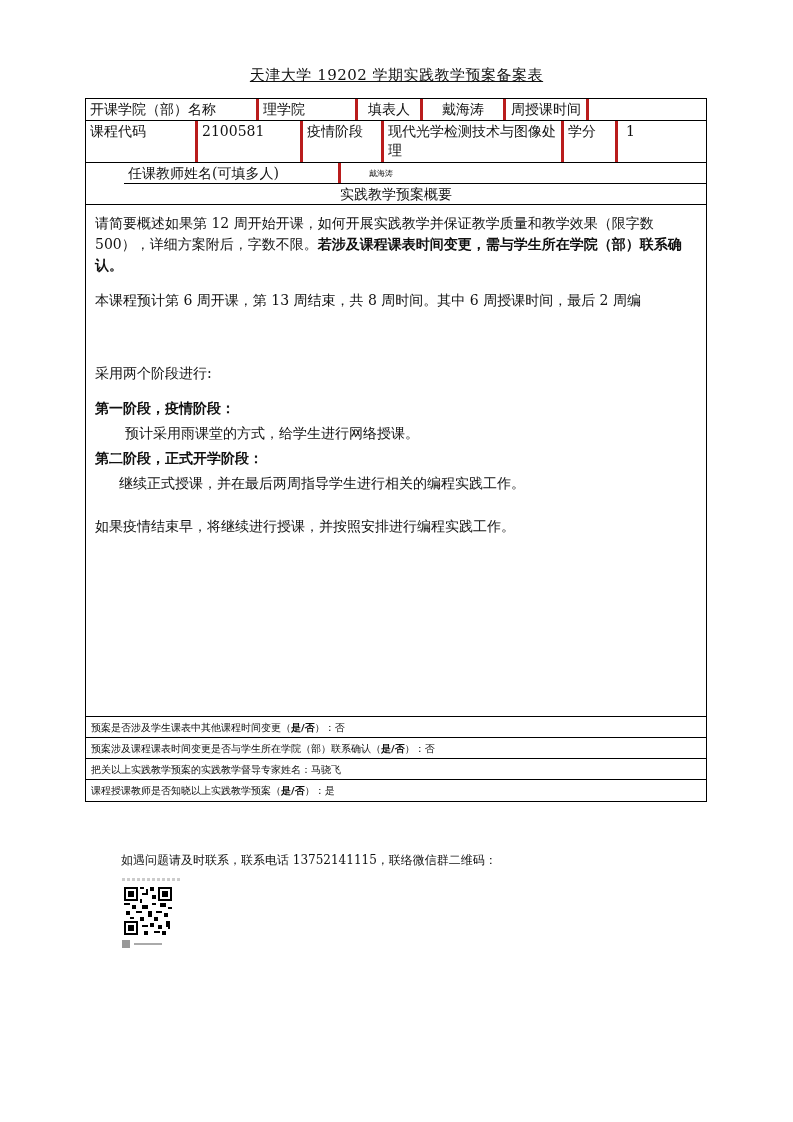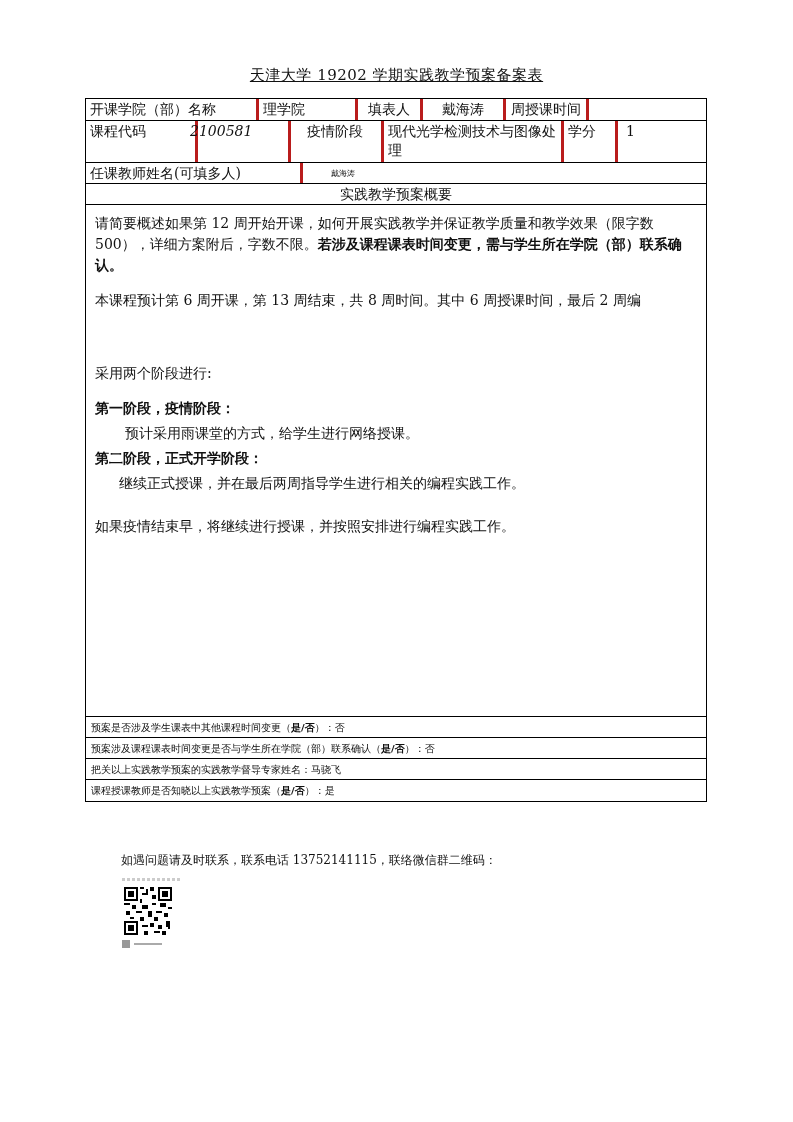--- a/index.html
+++ b/index.html
@@ -6,21 +6,21 @@
   body { width: 793px; height: 1122px; position: relative; font-family: "DejaVu Serif", "Liberation Serif", serif; color: #111; overflow: hidden; }
   .title { position: absolute; left: 0; width: 793px; top: 66px; text-align: center; font-size: 15px; letter-spacing: 0.5px; text-decoration: underline; }
   .frame { position: absolute; left: 85px; top: 98px; width: 622px; border: 1px solid #000; box-sizing: border-box; }
   .row { position: relative; border-bottom: 1px solid #000; box-sizing: border-box; font-size: 14px; }
   .row:last-child { border-bottom: none; }
   .cell { position: absolute; top: 0; bottom: 0; box-sizing: border-box; padding: 1px 4px; border-right: 3px solid #b91c1c; overflow: hidden; line-height: 19px; }
   .cell.last { border-right: none; }
   .center { text-align: center; }
   .r1 { height: 22px; }
   .r2 { height: 42px; }
-  .r3 { height: 21px; }
+  .r3 { height: 21px; margin-left: 38px; }
   .r4 { height: 21px; }
   .r5 { height: 512px; padding: 4px 5px; font-size: 14px; line-height: 21px; }
   .r5 p { margin: 4px; }
   .r5 b { font-weight: bold; }
   .r5 .gap1 { height: 6px; }
   .r5 .gap2 { height: 22px; }
   .r5 .gap3 { height: 14px; }
   .r5 .indent1 { padding-left: 30px; }
   .r5 .indent2 { padding-left: 24px; }
   .qrow { height: 21px; padding: 1px 5px; line-height: 19px; font-size: 10px; }
@@ -43,21 +43,21 @@
     <div class="cell" style="left:0;width:173px;">开课学院（部）名称</div>
     <div class="cell" style="left:173px;width:99px;">理学院</div>
     <div class="cell center" style="left:272px;width:65px;">填表人</div>
     <div class="cell center" style="left:337px;width:83px;">戴海涛</div>
     <div class="cell center" style="left:420px;width:83px;">周授课时间</div>
     <div class="cell last" style="left:503px;right:0;"></div>
   </div>
 
   <div class="row r2">
     <div class="cell" style="left:0;width:112px;">课程代码</div>
-    <div class="cell" style="left:100px;width:105px;font-style:italic;">2100581</div>
+    <div class="cell" style="left:112px;width:105px;">2100581</div>
     <div class="cell" style="left:217px;width:81px;">疫情阶段</div>
     <div class="cell" style="left:298px;width:180px;">现代光学检测技术与图像处理</div>
     <div class="cell" style="left:478px;width:54px;">学分</div>
     <div class="cell last" style="left:532px;right:0;padding-left:8px;">1</div>
   </div>
 
   <div class="row r3">
     <div class="cell" style="left:0;width:217px;">任课教师姓名(可填多人)</div>
     <div class="cell last tiny" style="left:217px;right:0;">戴海涛</div>
   </div>

